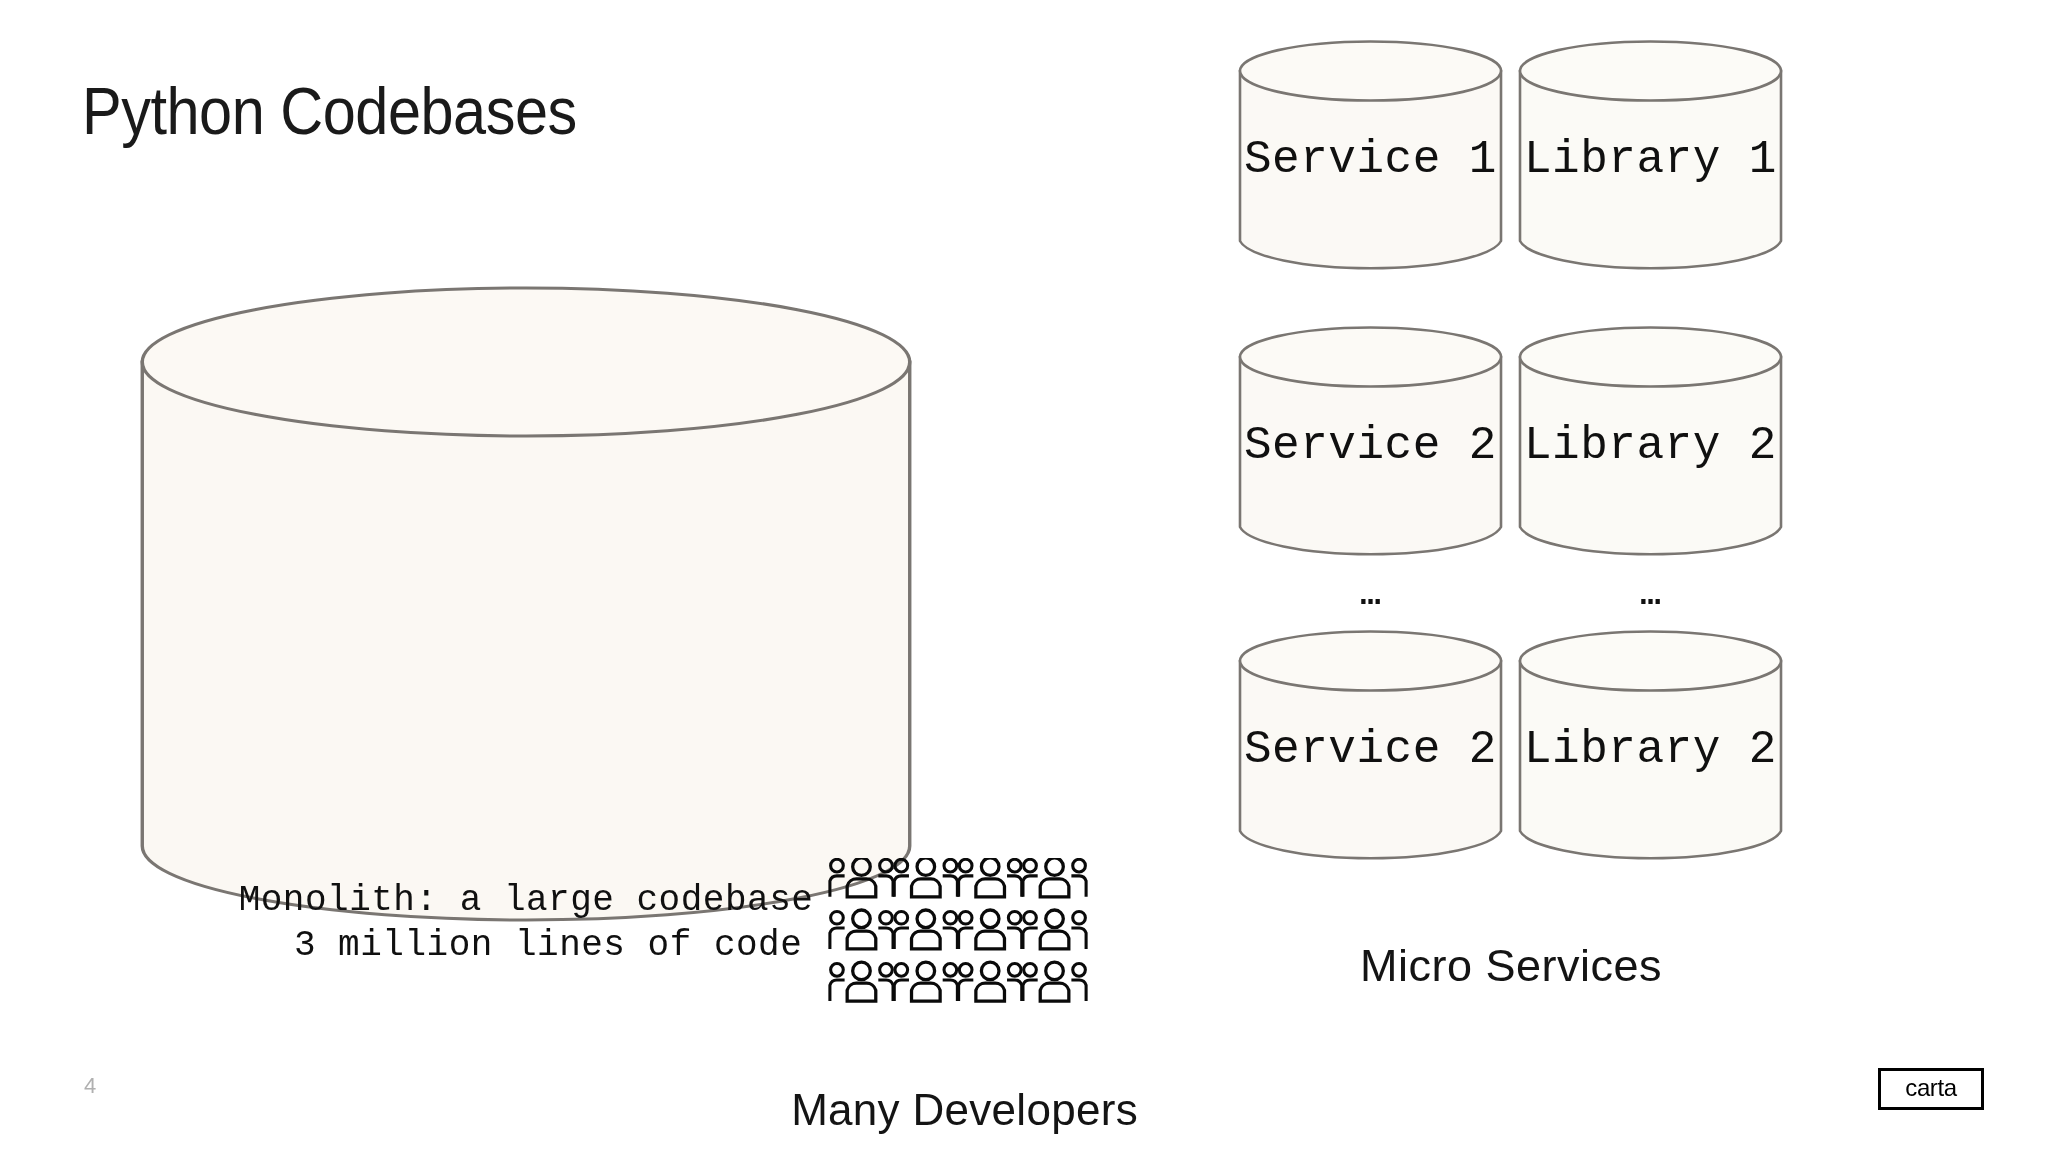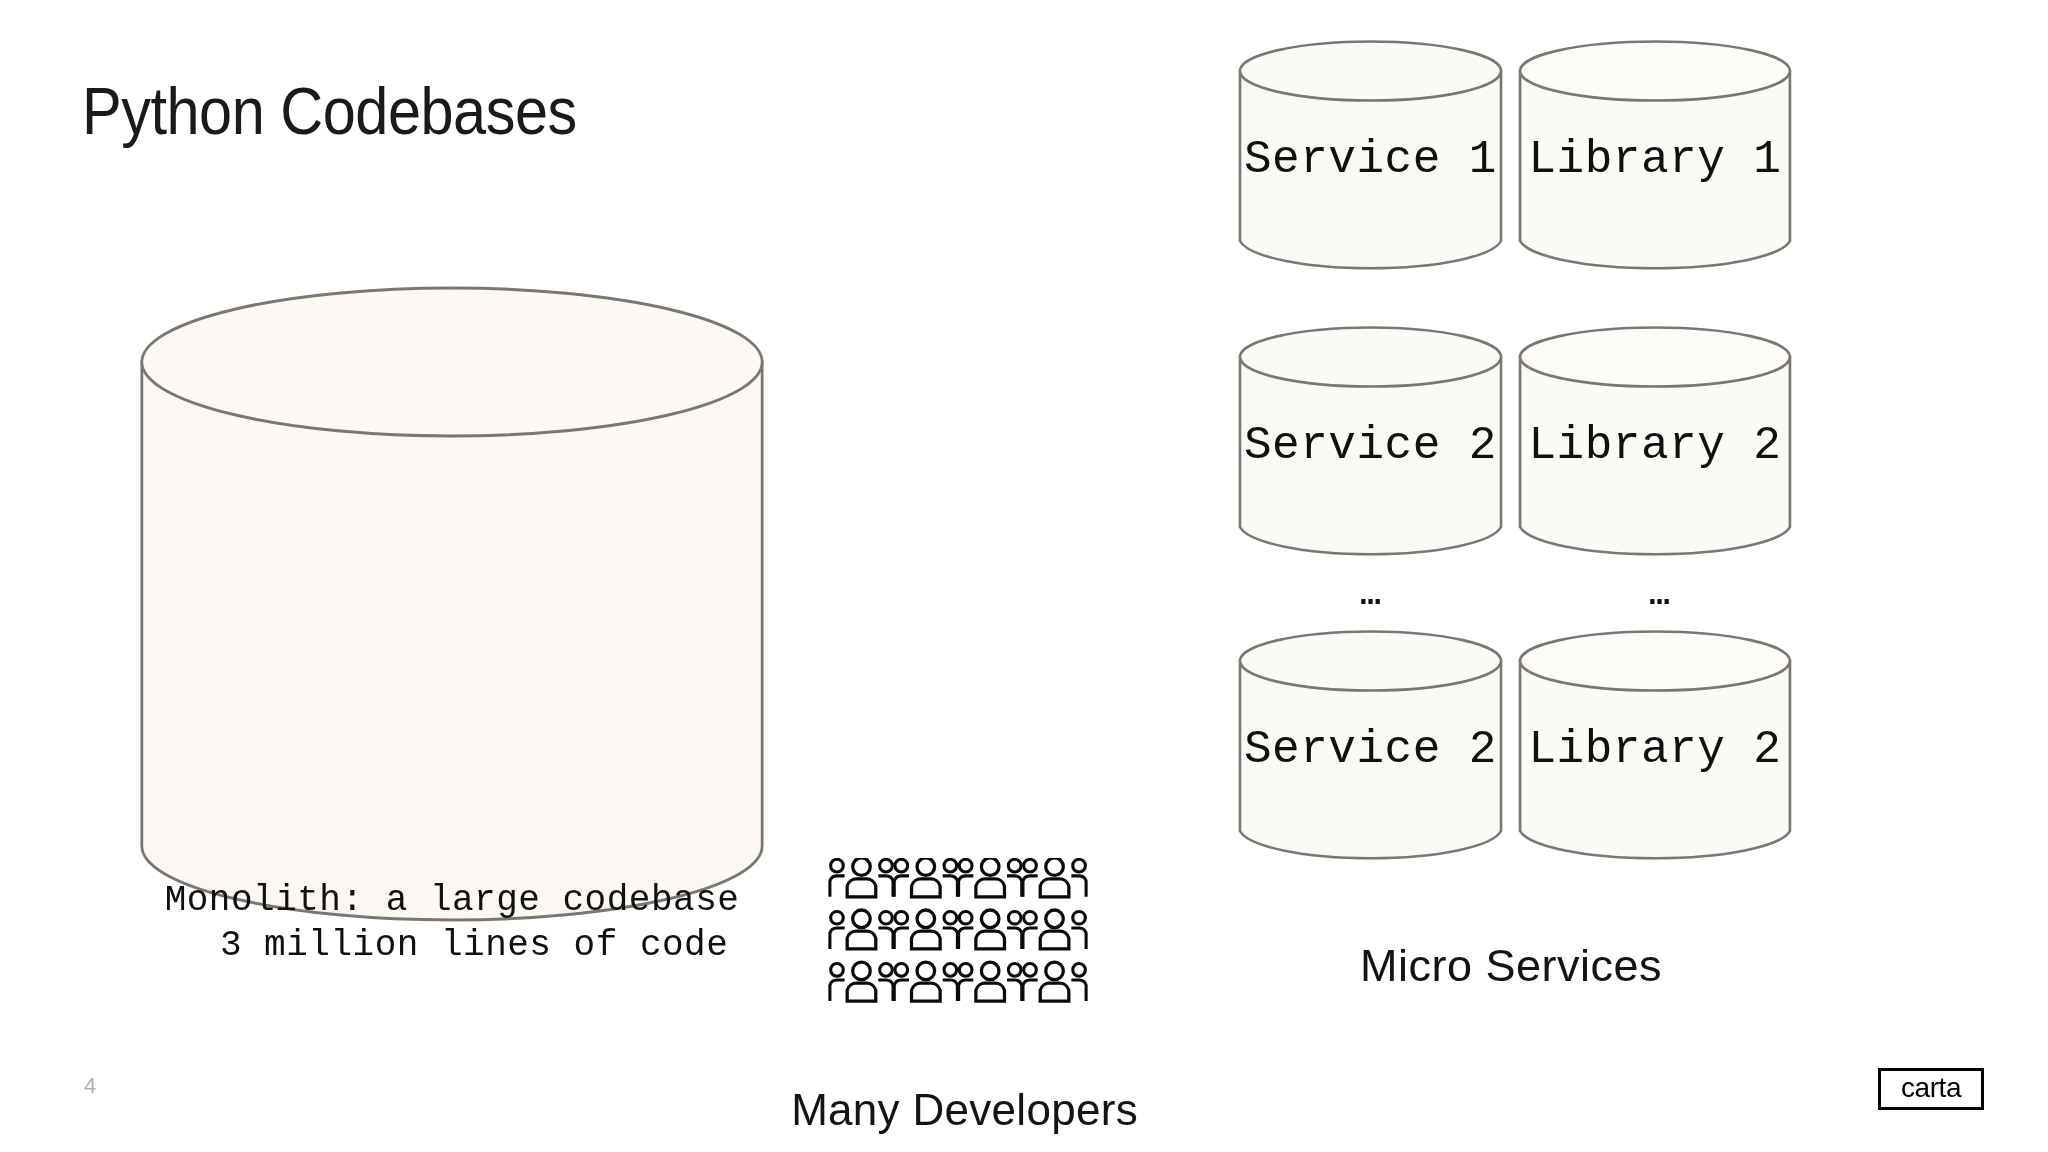--- a/index.html
+++ b/index.html
@@ -57,42 +57,42 @@
     color: #101010;
     white-space: pre;
     line-height: 1.25;
     pointer-events: none;
   }
 
   
   #monolith {
     left: 140px;
     top: 288px;
-    width: 624px;
+    width: 772px;
     height: 632px;
   }
   #monolith-label {
     top: 590px;
     font-size: 36px;
     letter-spacing: 0.5px;
   }
 
   
   .mini {
     width: 265px;
     height: 232px;
   }
   .mini .cyl-label {
     top: 92px;
     font-size: 46px;
     letter-spacing: 0.5px;
   }
 
   .col-a { left: 1238px; }
-  .col-b { left: 1518px; padding-left: 9px; }
+  .col-b { left: 1518px; }
   .row-1 { top: 40px; }
   .row-2 { top: 326px; }
   .row-3 { top: 630px; }
 
   
   .dots {
     position: absolute;
     top: 578px;
     width: 265px;
     text-align: center;
@@ -163,21 +163,21 @@
     width: 106px;
     height: 42px;
     border: 3px solid #000000;
     box-sizing: border-box;
     display: flex;
     align-items: center;
     justify-content: center;
   }
   #carta-logo-text {
     font-family: "Liberation Sans", sans-serif;
-    font-size: 28px;
+    font-size: 24px;
     font-weight: 500;
     color: #000000;
     letter-spacing: -0.4px;
     line-height: 1;
     transform: translateY(-1px);
   }
 </style>
 </head>
 <body>
 

